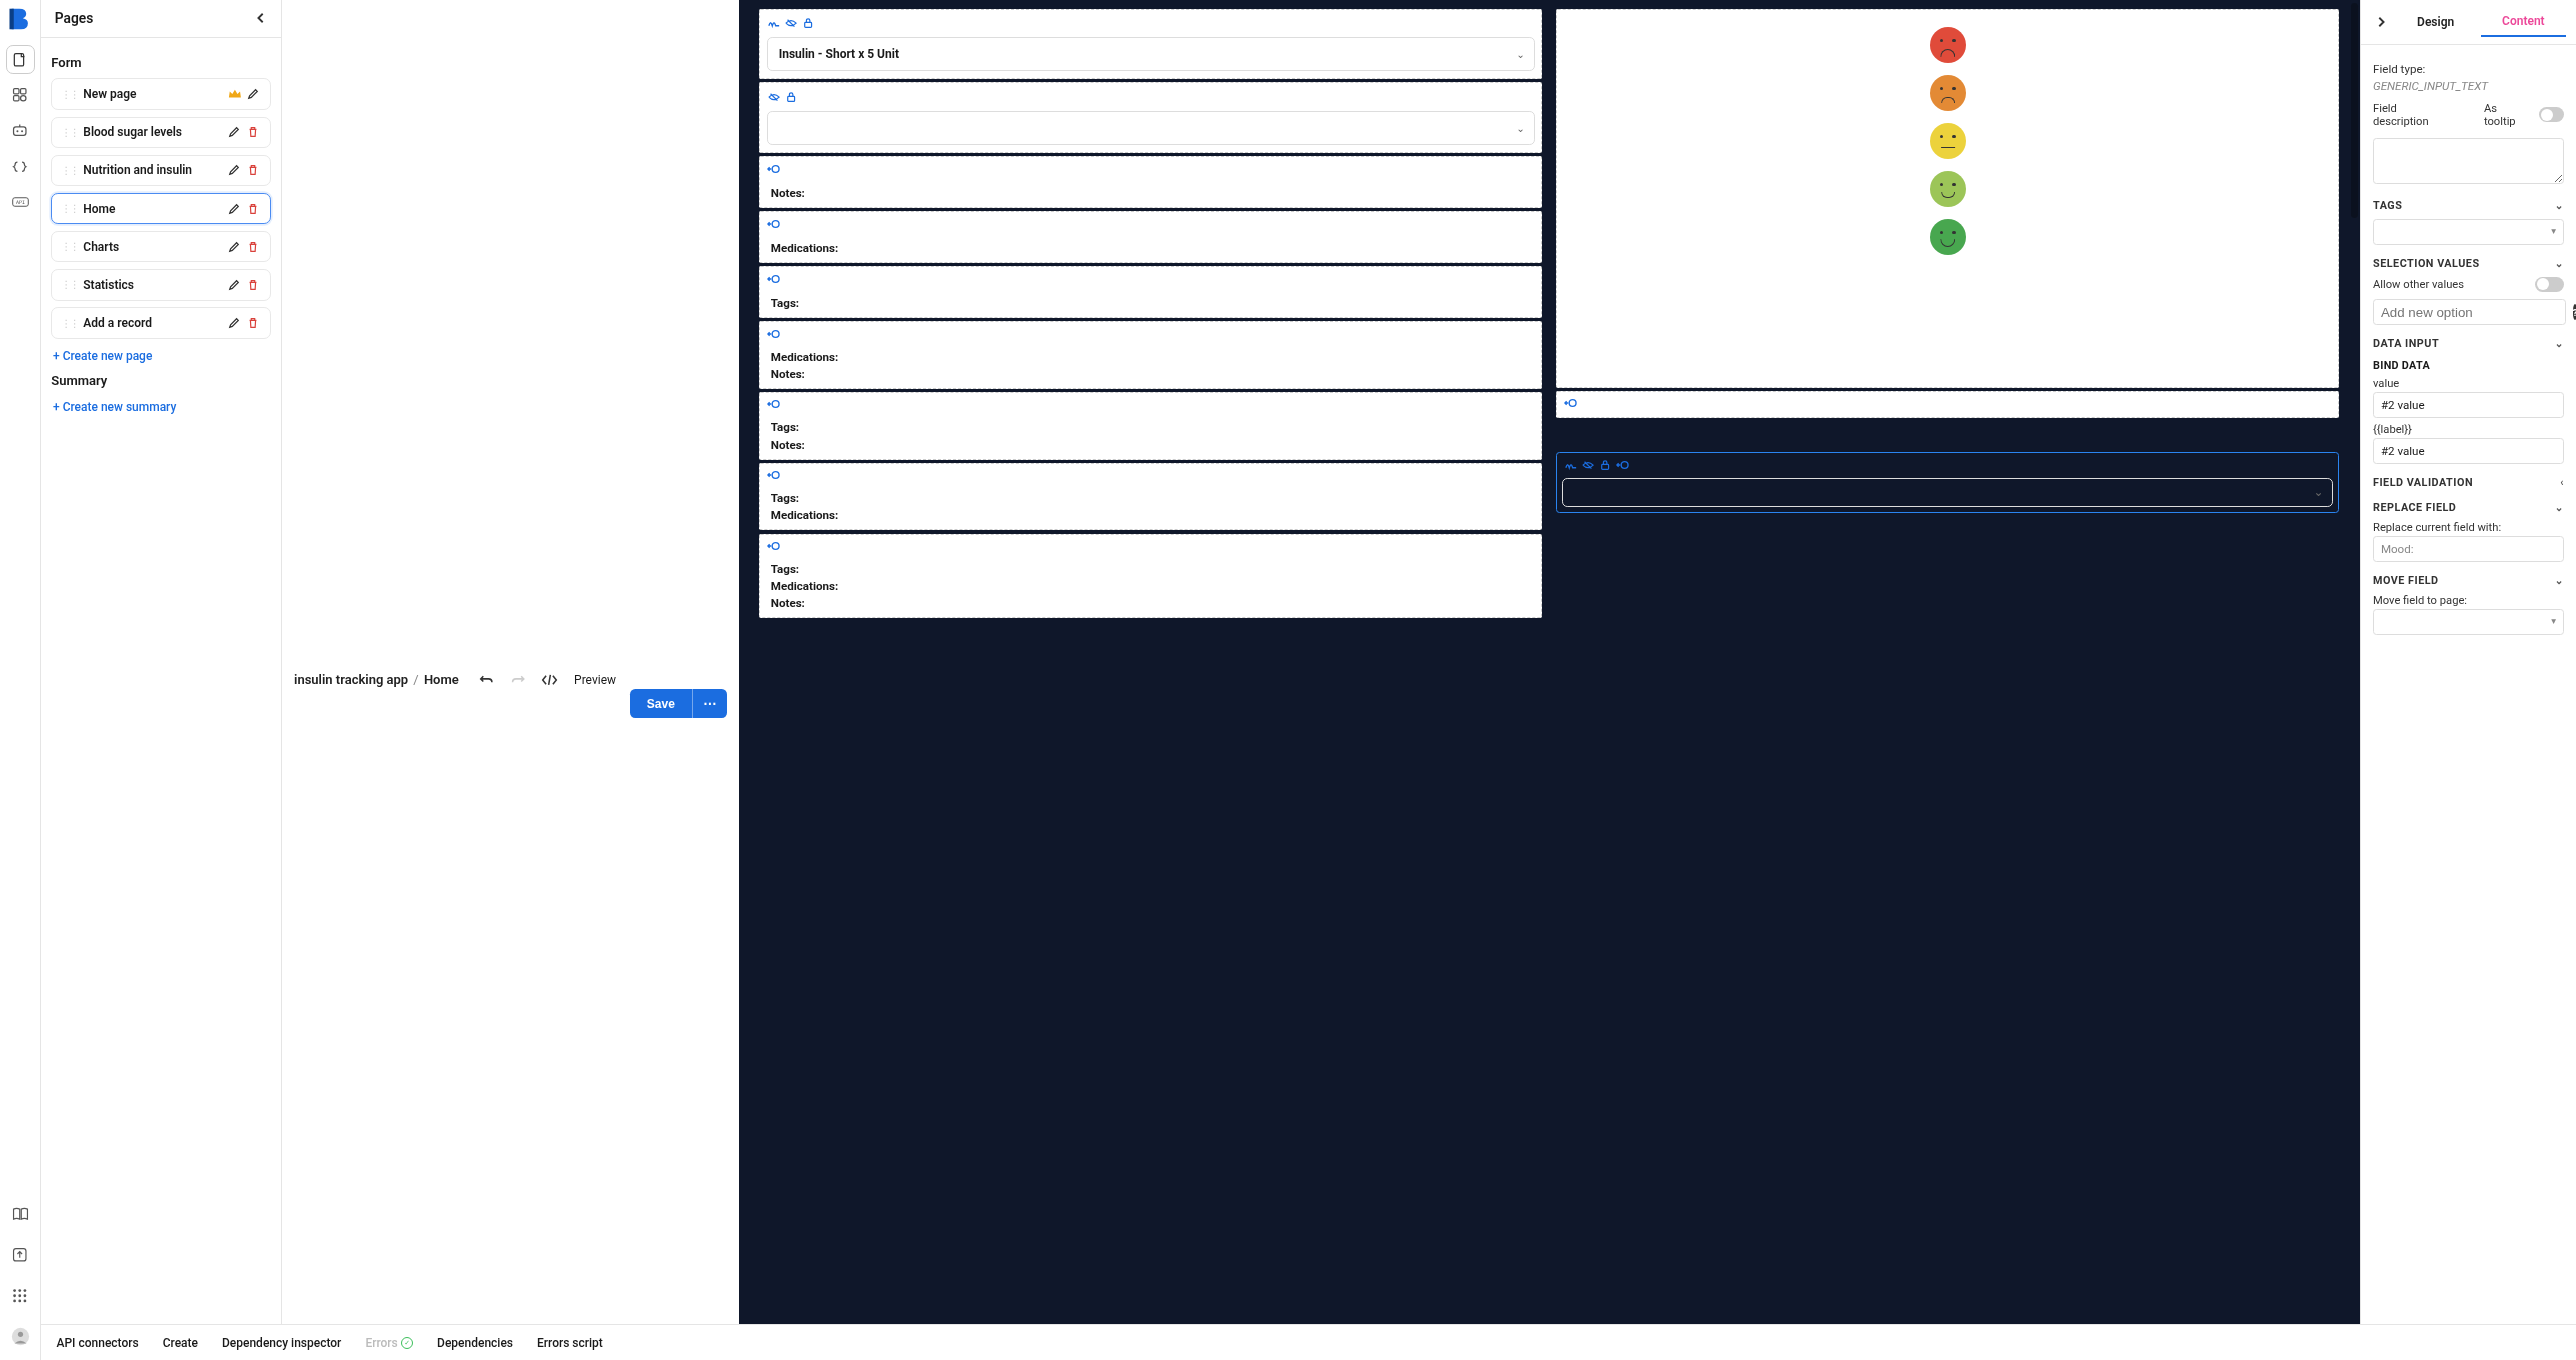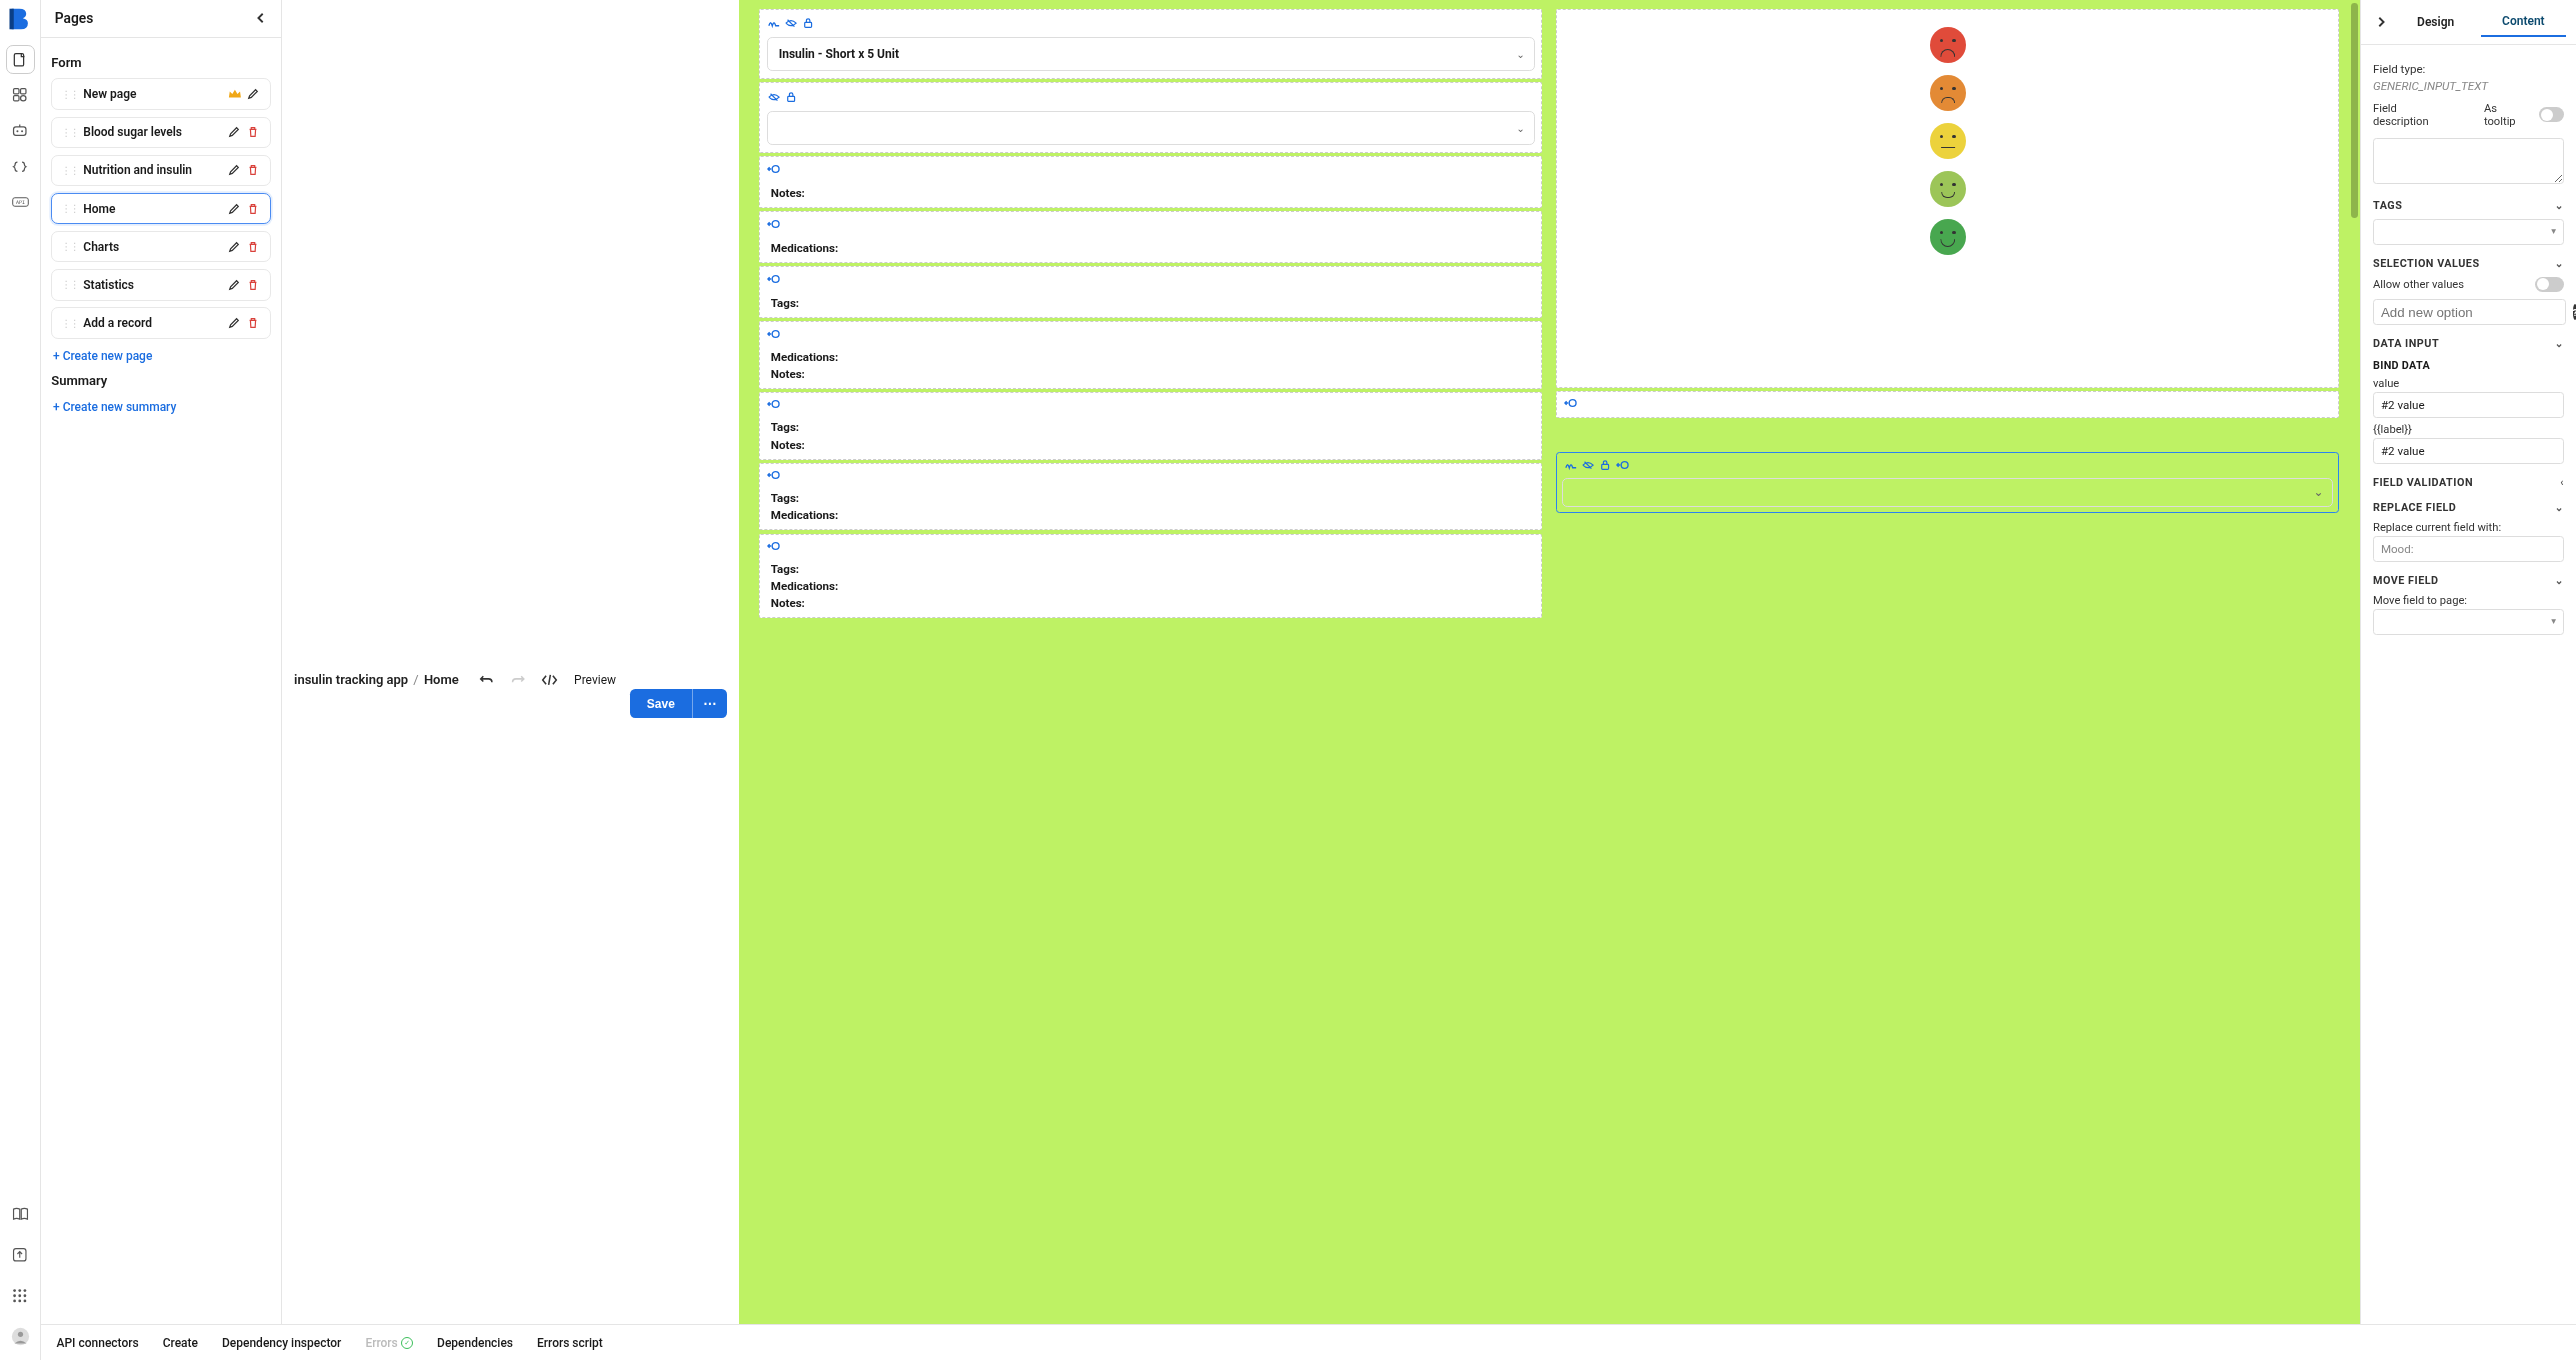--- a/index.html
+++ b/index.html
@@ -33,21 +33,21 @@
 .breadcrumb { font-weight:600; font-size:13px; color:#222; }
 .breadcrumb .sep { color:#888; margin:0 5.2px; font-weight:400; }
 .topbar .grow { flex:1; }
 .topbar .tb-icon { width:22.4px; height:22.4px; display:inline-flex; align-items:center; justify-content:center; cursor:pointer; color:#333; border-radius:3.4px; }
 .topbar .tb-icon.disabled { color:#ccc; }
 .topbar .tb-link { font-weight:400; cursor:pointer; padding:0 5.2px; }
 .save-group { display:flex; align-items:stretch;margin-top:48px; }
 .btn-save { background:#1b6de0; color:#fff; border:none; padding: 6.9px 17px; border-radius: 5.2px 0 0 5.2px; font-weight:600; font-size:12px; cursor:pointer; }
 .btn-save-more { background:#1b6de0; color:#fff; border:none; border-left:0.9px solid rgba(255,255,255,0.4); padding: 6.9px 10.3px; border-radius: 0 5.2px 5.2px 0; cursor:pointer; font-weight:700; }
 
-.canvas-wrap { flex:1; overflow:auto; background:#bef264; position:relative; }
+.canvas-wrap { flex:1; overflow:auto; background:#0f172a; position:relative; }
 .canvas-inner { padding: 8.6px 20.7px 17px 20.7px; display:flex; gap:13.8px; }
 .col { flex:1; min-width:0; }
 
 .dotted-box { border:0.9px dashed #ccc; border-radius:1.7px; background:#fff; }
 .field-icons { padding: 6.9px 6.9px 0 6.9px; display:flex; gap:3.4px; color:#1b6de0; }
 .field-icons .fi { width:13.8px; height:13.8px; display:inline-flex; align-items:center; justify-content:center; }
 .select-box { margin: 6.9px; border:0.9px solid #ddd; border-radius:5.2px; background:#fff; height:34px; display:flex; align-items:center; padding:0 10.3px; position:relative; }
 .select-box .chev { position:absolute; right:8.6px; color:#666; font-size:10.3px; }
 .select-box .title { font-weight:700; }
 
@@ -72,21 +72,21 @@
 .selected-field .inner-select { border:0.9px solid #ddd; border-radius:5.2px; height:29px; position:relative; margin-top:5.2px; }
 .selected-field .inner-select .chev { position:absolute; right:8.6px; top:6.9px; color:#666; }
 
 .scrollgrab { position:absolute; right:1.7px; top:3.4px; width:6.9px; height:215px; background:rgba(0,0,0,0.25); border-radius:3.4px; }
 
 
 .right-panel { width: 215px; display:flex; flex-direction:column; }
 .right-tabs { display:flex; align-items:center; border-bottom:0.9px solid #e5e5e5; padding: 6.9px 10.3px; gap:3px; }
 .right-tabs .collapse-icn { width:19px; height:19px; display:inline-flex; align-items:center; justify-content:center; cursor:pointer; }
 .right-tabs .tab { flex:1; text-align:center; font-weight:600; padding: 6.9px 3.4px; cursor:pointer; color:#222; }
-.right-tabs .tab.active { color:#0c4a6e; border-bottom:2.6px solid #1b6de0; }
+.right-tabs .tab.active { color:#ec4899; border-bottom:2.6px solid #1b6de0; }
 .right-body { flex:1; overflow-y:auto; padding: 10.3px 12px; font-size:11.6px; }
 .prop-label { color:#333; font-size:11.6px; margin-top:6.9px; }
 .prop-val-muted { color:#888; font-style:italic; margin: 3.4px 0 8.6px; }
 .row-between { display:flex; align-items:center; justify-content:space-between; margin: 6.9px 0; }
 .tiny-label { font-size:11.2px; color:#333; }
 .toggle { width:29px; height:15.5px; background:#ccc; border-radius:8.6px; position:relative; cursor:pointer; }
 .toggle::after { content:''; position:absolute; width:12px; height:12px; background:#fff; border-radius:50%; top:1.7px; left:1.7px; }
 .textarea { width:100%; height:46px; border:0.9px solid #ddd; border-radius:3.4px; resize:vertical; margin-top:3.4px; }
 
 .section-hdr { display:flex; align-items:center; justify-content:space-between; font-weight:700; font-size:10.8px; letter-spacing:0.5px; color:#333; margin: 12px 0 6.9px; cursor:pointer; }

